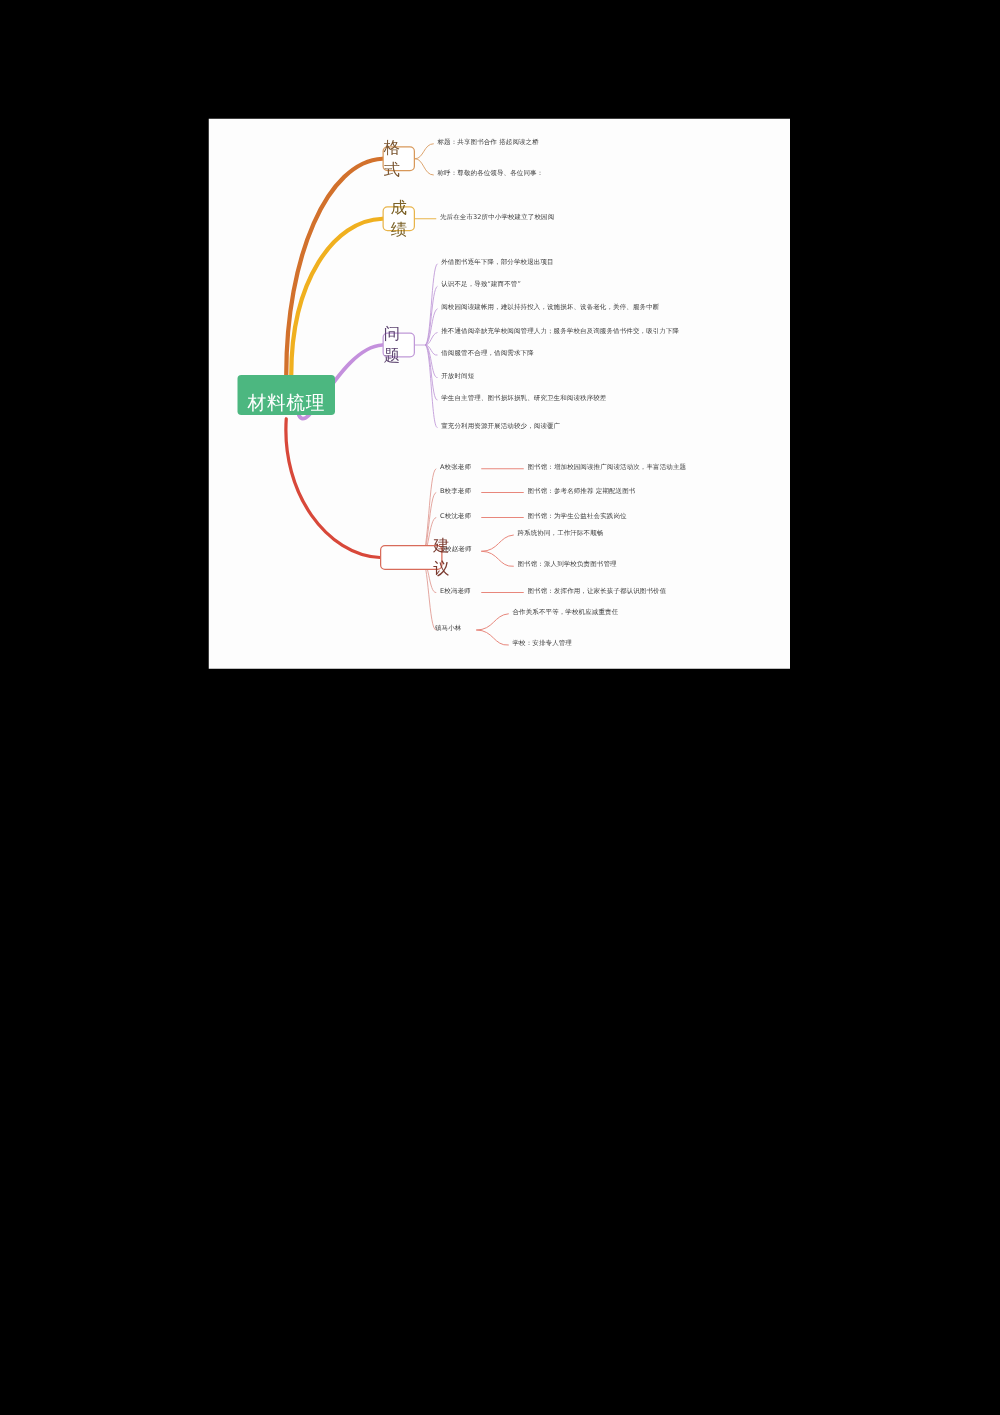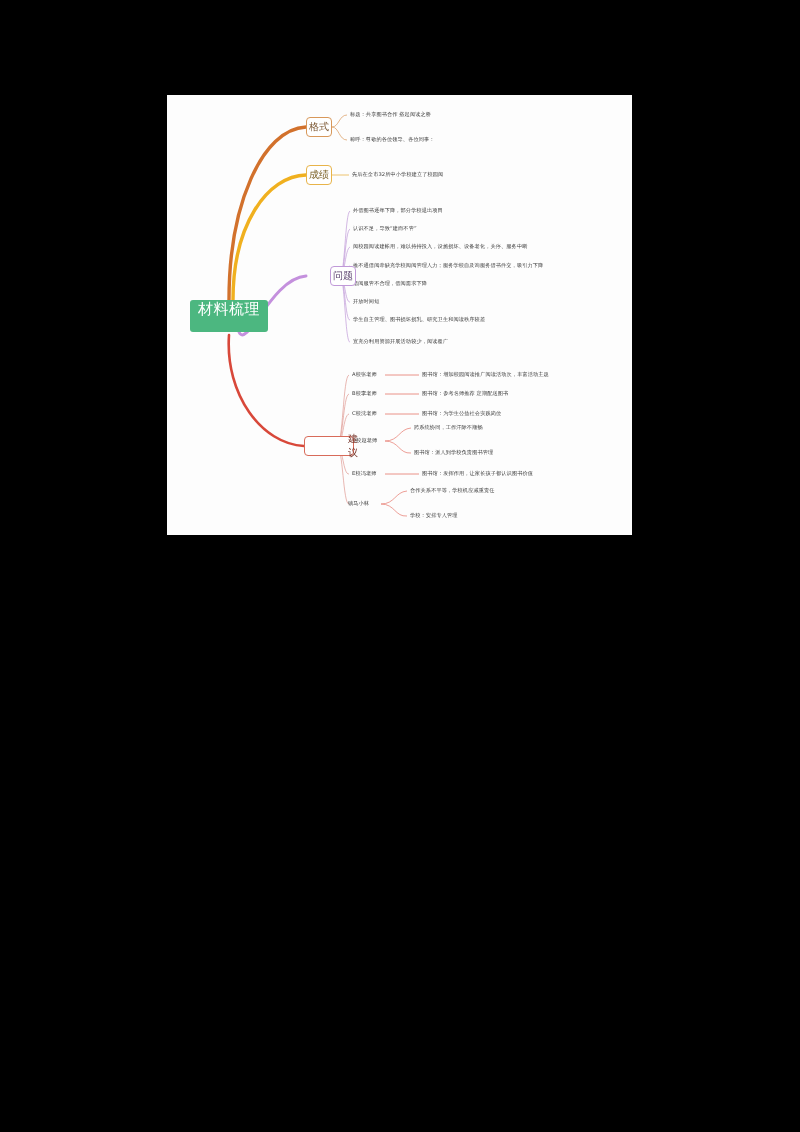--- a/index.html
+++ b/index.html
@@ -37,46 +37,46 @@
   
   .center-node {
     position: absolute;
     left: 23px;
     top: 205px;
     width: 78px;
     height: 32px;
     background: #4cb780;
     border-radius: 3px;
     display: flex;
-    align-items: flex-start;
+    align-items: flex-end;
     justify-content: center;
     color: #ffffff;
     font-size: 15px;
     letter-spacing: 0.5px;
     z-index: 5;
   }
   
   .branch-node {
     position: absolute;
     background: #ffffff;
     border: 1px solid #d9c9a8;
     border-radius: 4px;
     width: 26px;
     height: 20px;
     display: flex;
     align-items: center;
     justify-content: center;
-    font-size: 10px;
+    font-size: 13px;
     color: #5a4e3c;
     z-index: 4;
     box-sizing: border-box;
   }
   .branch-node.fmt   { left: 139px; top: 22px;  border-color: #d8985a; color: #7a5530; }
   .branch-node.ach   { left: 139px; top: 70px;  border-color: #e8b44a; color: #7a6025; text-align: center; }
-  .branch-node.prob  { left: 139px; top: 171px; border-color: #c099d8; color: #5d4470; margin-left: 24px; }
+  .branch-node.prob  { left: 139px; top: 171px; border-color: #c099d8; color: #5d4470; }
   .branch-node.sugg  { left: 137px; top: 341px; border-color: #d86b5a; color: #7a3a2f; padding-left: 48px; }
 
   
   .leaf {
     position: absolute;
     font-size: 5.2px;
     color: #3b3b3b;
     white-space: nowrap;
     line-height: 1;
     letter-spacing: 0.1px;

